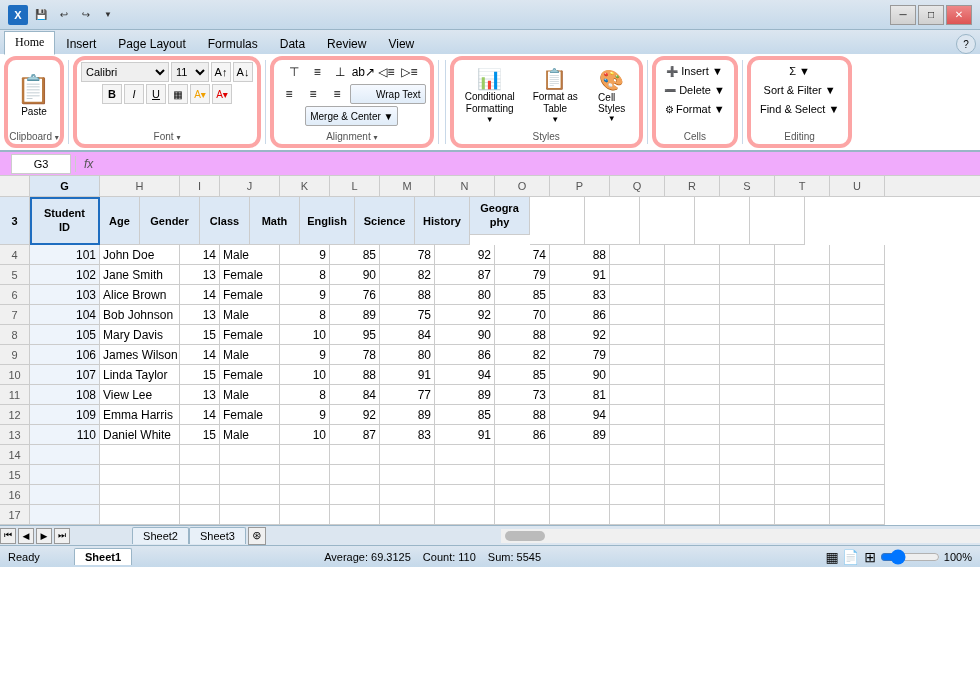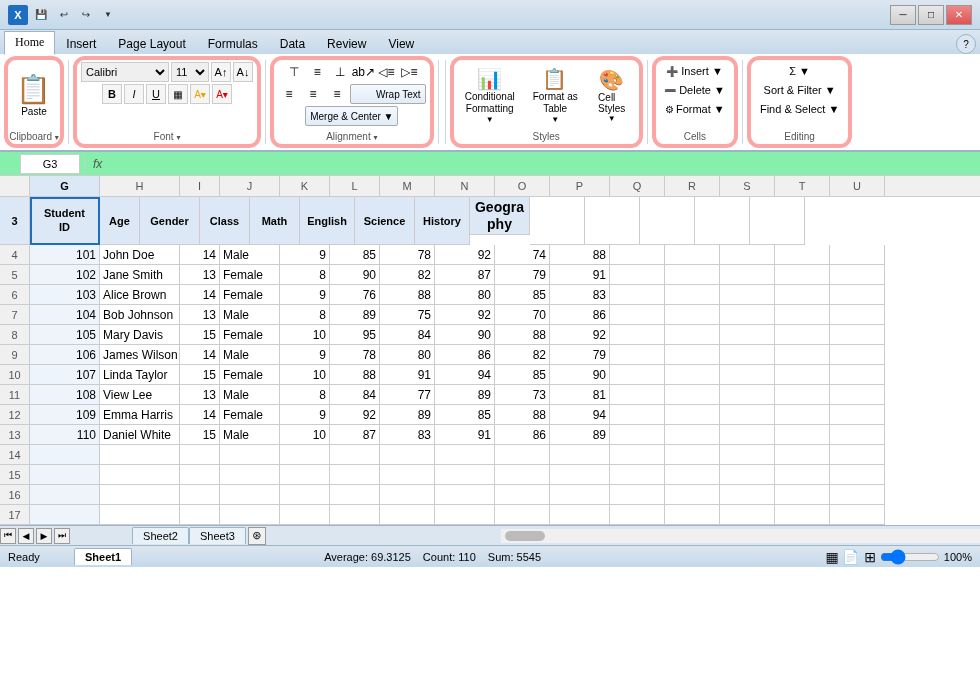--- a/index.html
+++ b/index.html
@@ -65,21 +65,21 @@
     .styles-btn { display: flex; flex-direction: column; align-items: center; justify-content: center; cursor: pointer; padding: 2px 6px; border: 1px solid transparent; border-radius: 2px; height: 60px; min-width: 46px; font-size: 10px; }
 
     
     .cells-group { min-width: 80px; }
     .cells-btn { height: 18px; border: 1px solid transparent; cursor: pointer; font-size: 11px; padding: 0 4px; text-align: left; display: flex; align-items: center; gap: 2px; white-space: nowrap; }
 
     
     .editing-group { min-width: 80px; }
 
     
-    .formula-bar { height: 24px; background: #86efac; border-bottom: 1px solid #ccc; display: flex; align-items: center; gap: 2px; padding: 0 20px; }
+    .formula-bar { height: 24px; background: #f0abfc; border-bottom: 1px solid #ccc; display: flex; align-items: center; gap: 2px; padding: 0 11px; }
     .cell-ref-box { width: 60px; height: 20px; border: 1px solid #ccc; font-size: 11px; text-align: center; padding: 0 2px; }
     .formula-divider { width: 1px; height: 16px; background: #ccc; margin: 0 2px; }
     .fx-label { font-size: 12px; color: #555; font-style: italic; margin: 0 4px; }
     .formula-input { flex: 1; height: 20px; border: none; font-size: 12px; outline: none; }
 
     
     .spreadsheet { display: flex; flex-direction: column; flex: 1; overflow: hidden; }
     .col-header-row { display: flex; background: #f0f0f0; border-bottom: 1px solid #ccc; }
     .row-header-col { width: 30px; min-width: 30px; background: #f0f0f0; border-right: 1px solid #ccc; }
     .col-header { border-right: 1px solid #ccc; font-size: 11px; text-align: center; padding: 2px 0; color: #555; background: #f0f0f0; height: 20px; display: flex; align-items: center; justify-content: center; }
@@ -315,21 +315,21 @@
       <span>Student</span>
         <span>ID</span>
     </div>
     <div class="cell w-i header-cell">Age</div>
     <div class="cell w-j header-cell">Gender</div>
     <div class="cell w-k header-cell">Class</div>
     <div class="cell w-l header-cell">Math</div>
     <div class="cell w-m header-cell">English</div>
     <div class="cell w-n header-cell">Science</div>
     <div class="cell w-o header-cell">History</div>
-    <div class="cell w-p header-cell" style="white-space:normal;text-align:center;line-height:1.2;font-size:14px;height:38px;flex-direction:column;">
+    <div class="cell w-p header-cell" style="white-space:normal;text-align:center;line-height:1.2;font-size:11px;height:38px;flex-direction:column;">
         <span>Geogra</span>
         <span>phy</span>
       </div>
     <div class="cell w-rest"></div>
     <div class="cell w-rest"></div>
     <div class="cell w-rest"></div>
     <div class="cell w-rest"></div>
     <div class="cell w-rest"></div>
   </div>
 

